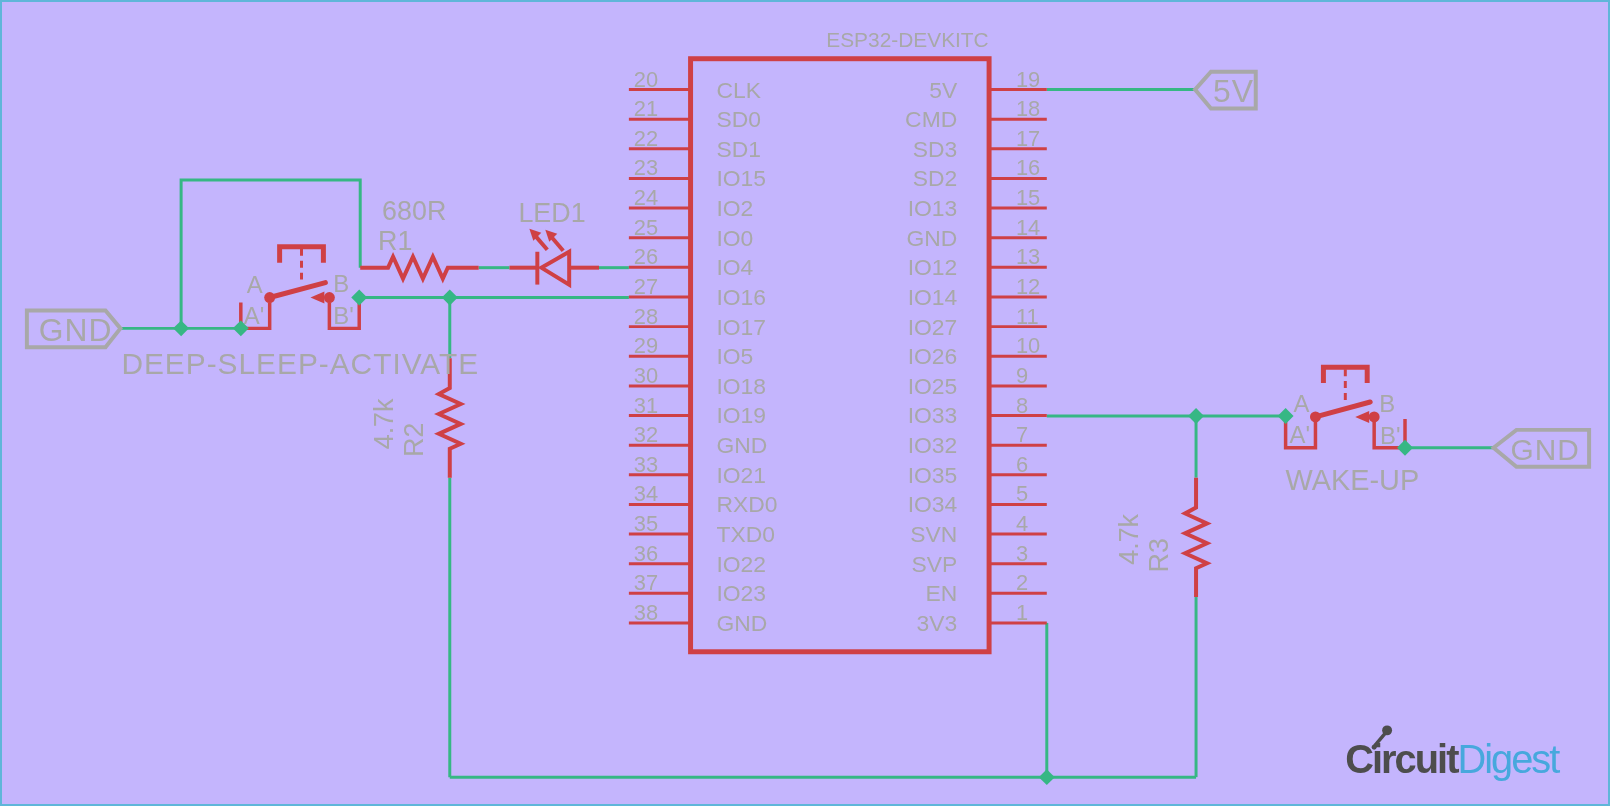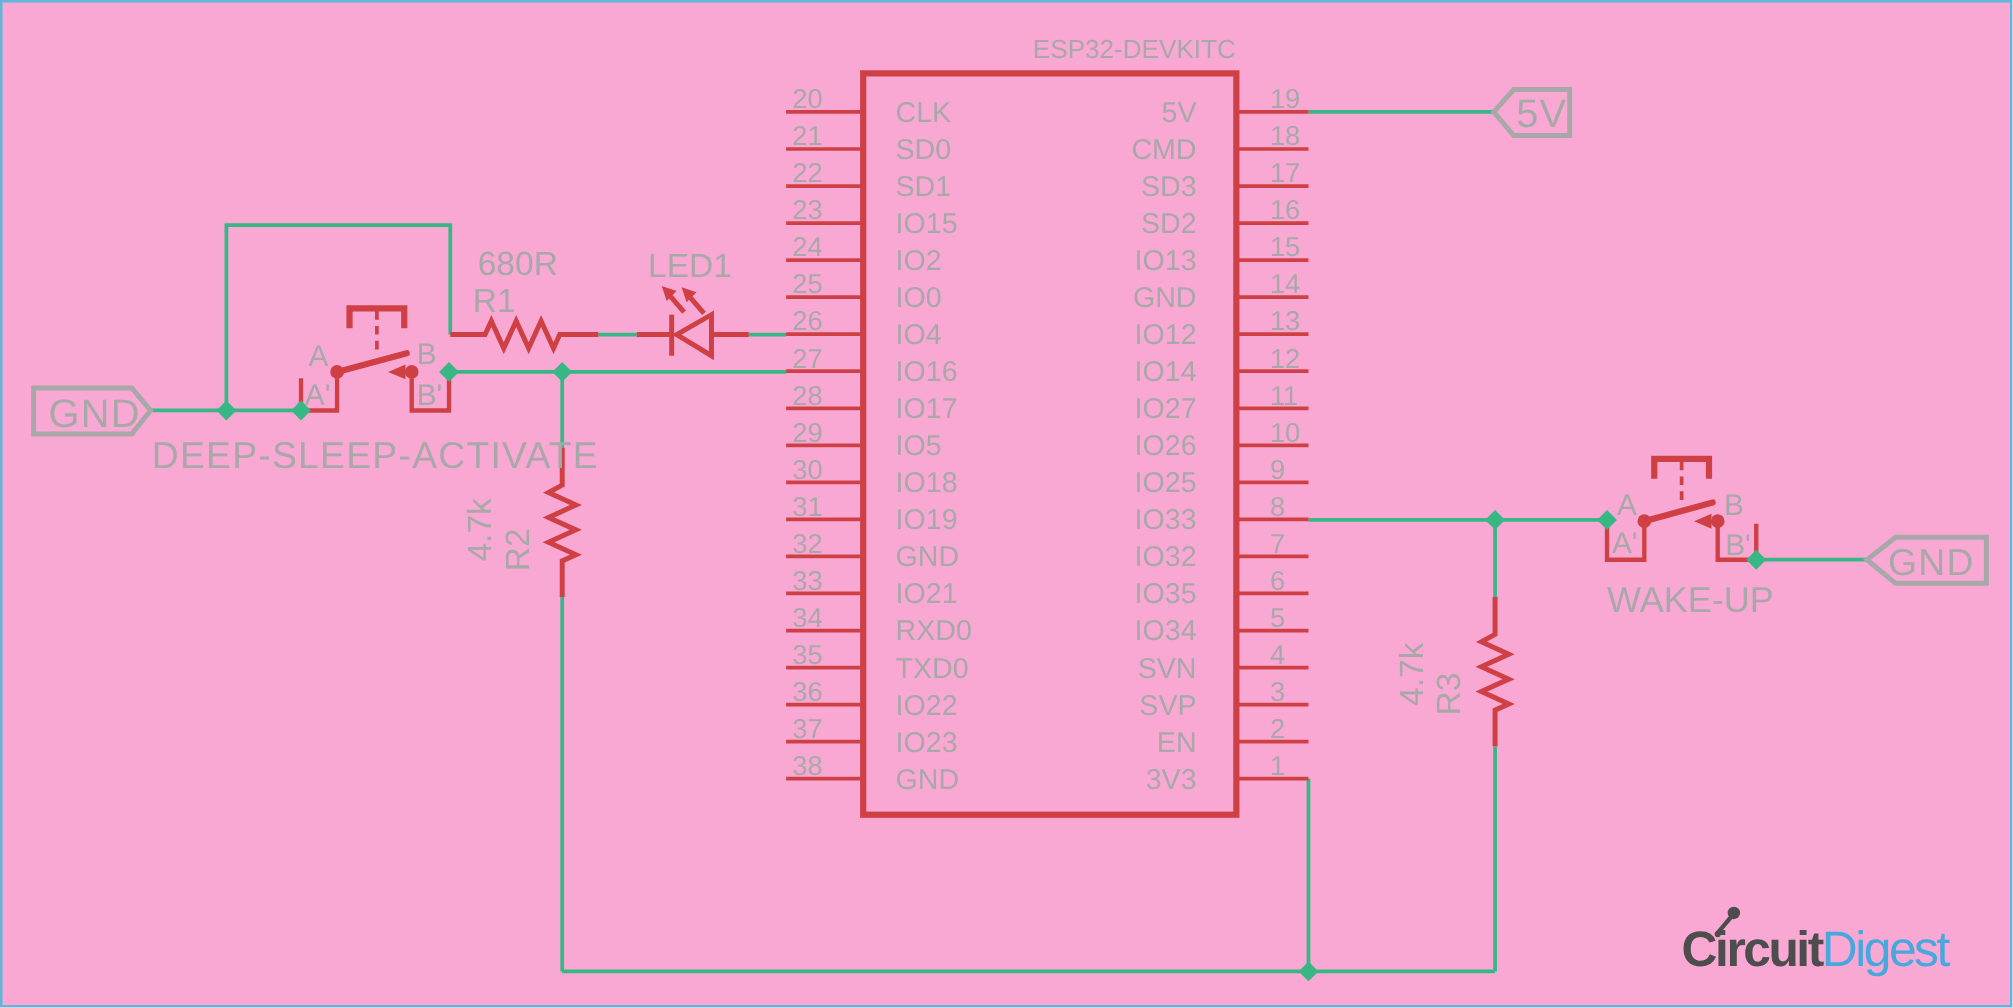--- a/index.html
+++ b/index.html
@@ -1,20 +1,20 @@
 <!DOCTYPE html>
 <html style="--wire-green: #36b784; --comp-red: #cf4045; --text-gray: #a8a8a8; --logo-dark: #4d4d4d; --logo-blue: #47a8dd; --border-blue: #5fb6d9;"><head>
 <meta charset="utf-8">
 <style>
   html,body{margin:0;padding:0;background:#fff;}
   .canvas{
     position:relative;
     width:1606px;height:802px;
     border:2px solid var(--border-blue,#5fb6d9);
-    background:#f9a8d4;
+    background:#c4b5fd;
     overflow:hidden;
     font-family:"Liberation Sans",sans-serif;
     text-decoration:underline;
   }
   svg{display:block;}
   
   .wire{stroke:var(--wire-green,#36b784);stroke-width:3;fill:none;}
   .junction{fill:var(--wire-green,#36b784);stroke:none;}
   
   .comp{stroke:var(--comp-red,#cf4045);stroke-width:4;fill:none;}

